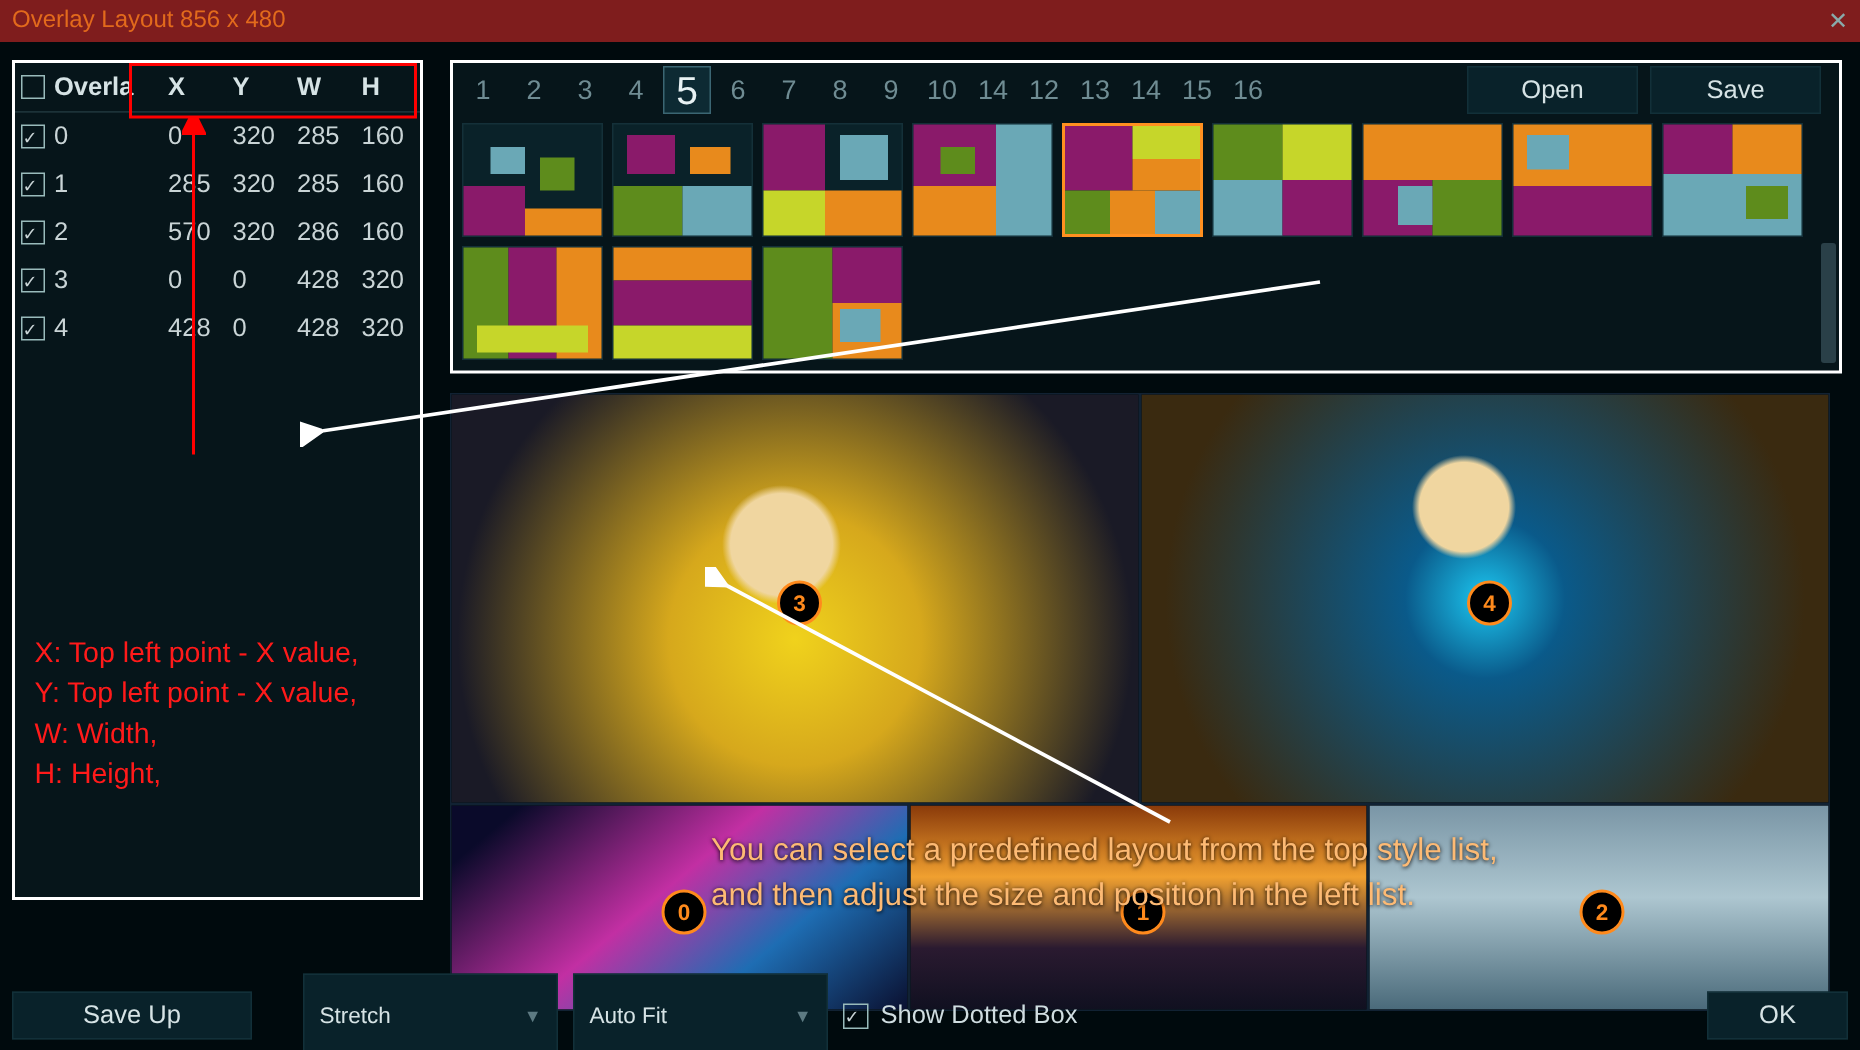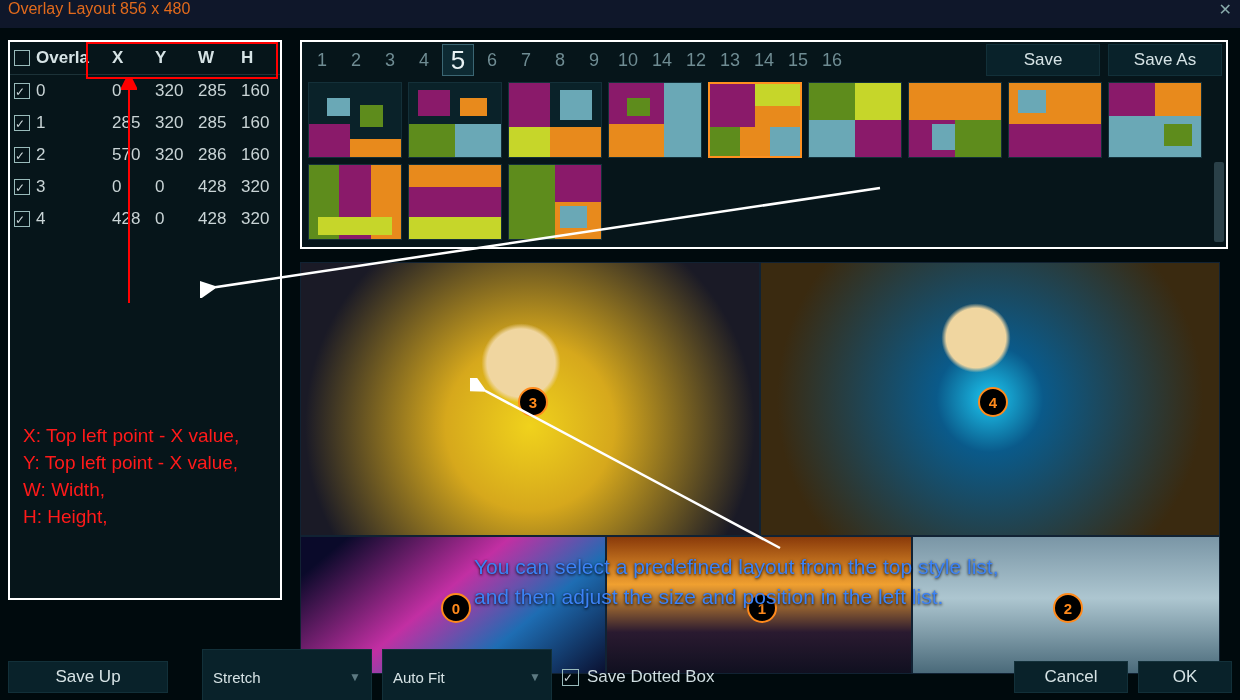--- a/index.html
+++ b/index.html
@@ -1,16 +1,16 @@
 <!DOCTYPE html>
 <html><head>
 <meta charset="utf-8">
 <style>
   html,body{margin:0;padding:0;width:1240px;height:700px;background:#000a0d;font-family:"Segoe UI",Arial,sans-serif;color:#c9d4d6;font-size:15px;overflow:hidden}
-  .titlebar{height:28px;display:flex;align-items:flex-start;padding:0 8px;background:#0f172a}
+  .titlebar{height:28px;display:flex;align-items:center;padding:0 8px;background:#7f1d1d}
   .titlebar .title{color:#e26a1c;font-size:16px}
   .titlebar .close{margin-left:auto;color:#8aa;font-size:16px;cursor:pointer}
   .root{position:absolute;top:28px;left:0;right:0;bottom:0}
   .left-panel{position:absolute;top:12px;left:8px;width:274px;height:560px;border:2px solid #fff;background:#06151a;box-sizing:border-box}
   .left-panel table{width:100%;border-collapse:collapse;font-size:17px}
   .left-panel th,.left-panel td{padding:6px 4px;text-align:left}
   .left-panel thead th{color:#d6e3e5;border-bottom:1px solid #1c3238}
   .hdcell{display:flex;align-items:center;gap:6px}
   .ck{width:14px;height:14px;border:1px solid #9bb;display:inline-block}
   .ck.on::after{content:"✓";color:#c9d4d6;font-size:12px;position:relative;top:-3px;left:0}
@@ -37,21 +37,21 @@
   .ov{position:absolute;box-sizing:border-box;border:1px solid #123;background:#111;overflow:hidden}
   .ov .lbl{position:absolute;width:26px;height:26px;border-radius:50%;background:#000;border:2px solid #ff8a1c;color:#ff8a1c;display:flex;align-items:center;justify-content:center;font-size:15px;font-weight:600;z-index:5}
   .ov0{left:0;top:274px;width:306px;height:138px;background:linear-gradient(140deg,#0a0a2a 10%,#c22fa3 45%,#1e6db3 70%,#0a1030 100%)}
   .ov1{left:306px;top:274px;width:306px;height:138px;background:linear-gradient(180deg,#8a3a0a 0%,#f0a030 35%,#2a1a30 70%,#101020 100%)}
   .ov2{left:612px;top:274px;width:308px;height:138px;background:linear-gradient(180deg,#7a96a6 0%,#adc6d0 45%,#4a6a7a 100%)}
   .ov3{left:0;top:0;width:460px;height:274px;background:radial-gradient(circle at 50% 60%,#f0d21c 0%,#d6a81c 30%,#1a1a26 80%)}
   .ov4{left:460px;top:0;width:460px;height:274px;background:radial-gradient(circle at 50% 50%,#1cc6f0 0%,#0a5a8a 20%,#3a2a10 80%)}
   
   .ov3::after{content:"";position:absolute;left:180px;top:60px;width:80px;height:80px;border-radius:50%;background:radial-gradient(circle,#f0d6a0 60%,transparent 70%)}
   .ov4::after{content:"";position:absolute;left:180px;top:40px;width:70px;height:70px;border-radius:50%;background:radial-gradient(circle,#f0d6a0 60%,transparent 70%)}
-  .hint{position:absolute;left:474px;top:524px;right:23px;color:#3b82f6;font-size:21px;line-height:30px;text-shadow:0 1px 3px #000;z-index:20;pointer-events:none}
+  .hint{position:absolute;left:474px;top:524px;right:23px;color:#fdba74;font-size:21px;line-height:30px;text-shadow:0 1px 3px #000;z-index:20;pointer-events:none}
   .white-arrow{position:absolute;stroke:#fff;fill:#fff;z-index:19}
   .bottom-bar{position:absolute;left:8px;right:8px;bottom:6px;height:34px;display:flex;align-items:center;gap:10px}
   .bottom-bar .sel{height:30px;min-width:148px;background:#09222a;border:1px solid #123039;color:#d6e3e5;display:flex;align-items:center;padding:12px 10px;gap:8px}
   .bottom-bar .chev{margin-left:auto;color:#5d7a82;font-size:12px}
   .chk{display:flex;align-items:center;gap:8px;color:#cfdde0;font-size:17px}
   .chk .ck{width:15px;height:15px}
   .bottom-bar .push{flex:1}
 </style>
 </head>
 <body>
@@ -171,24 +171,24 @@
           <div class="preset-num">9</div>
           <div class="preset-num">10</div>
           <div class="preset-num">14</div>
           <div class="preset-num">12</div>
           <div class="preset-num">13</div>
           <div class="preset-num">14</div>
           <div class="preset-num">15</div>
           <div class="preset-num">16</div>
         </div>
       <div class="spacer"></div>
+      <div class="btn">Open</div>
       <div style="width:8px"></div>
       <div class="btn">Save</div>
       <div style="width:8px"></div>
-      <div class="btn">Save As</div>
     </div>
     <div class="thumb-grid" id="thumbs">
         <div class="thumb">
           <div class="blk c-pur" style="left: 0%; top: 55%; width: 45%; height: 45%;"></div>
           <div class="blk c-orn" style="left: 45%; top: 75%; width: 55%; height: 25%;"></div>
           <div class="blk c-cyn" style="left: 20%; top: 20%; width: 25%; height: 25%;"></div>
           <div class="blk c-grn" style="left: 55%; top: 30%; width: 25%; height: 30%;"></div>
         </div>
         <div class="thumb">
           <div class="blk c-grn" style="left: 0%; top: 55%; width: 50%; height: 45%;"></div>
@@ -306,20 +306,19 @@
     <div class="sel">
         <span>Stretch</span>
         <span class="chev">▼</span>
       </div>
     <div class="sel">
         <span>Auto Fit</span>
         <span class="chev">▼</span>
       </div>
     <div class="chk">
         <span class="ck on"></span>
-        <span>Save Dotted Box</span>
+        <span>Show Dotted Box</span>
       </div>
     <div class="push"></div>
-    <div class="btn">Cancel</div>
     <div class="btn" style="min-width:64px">OK</div>
   </div>
 
 </div>
 
 </body></html>

